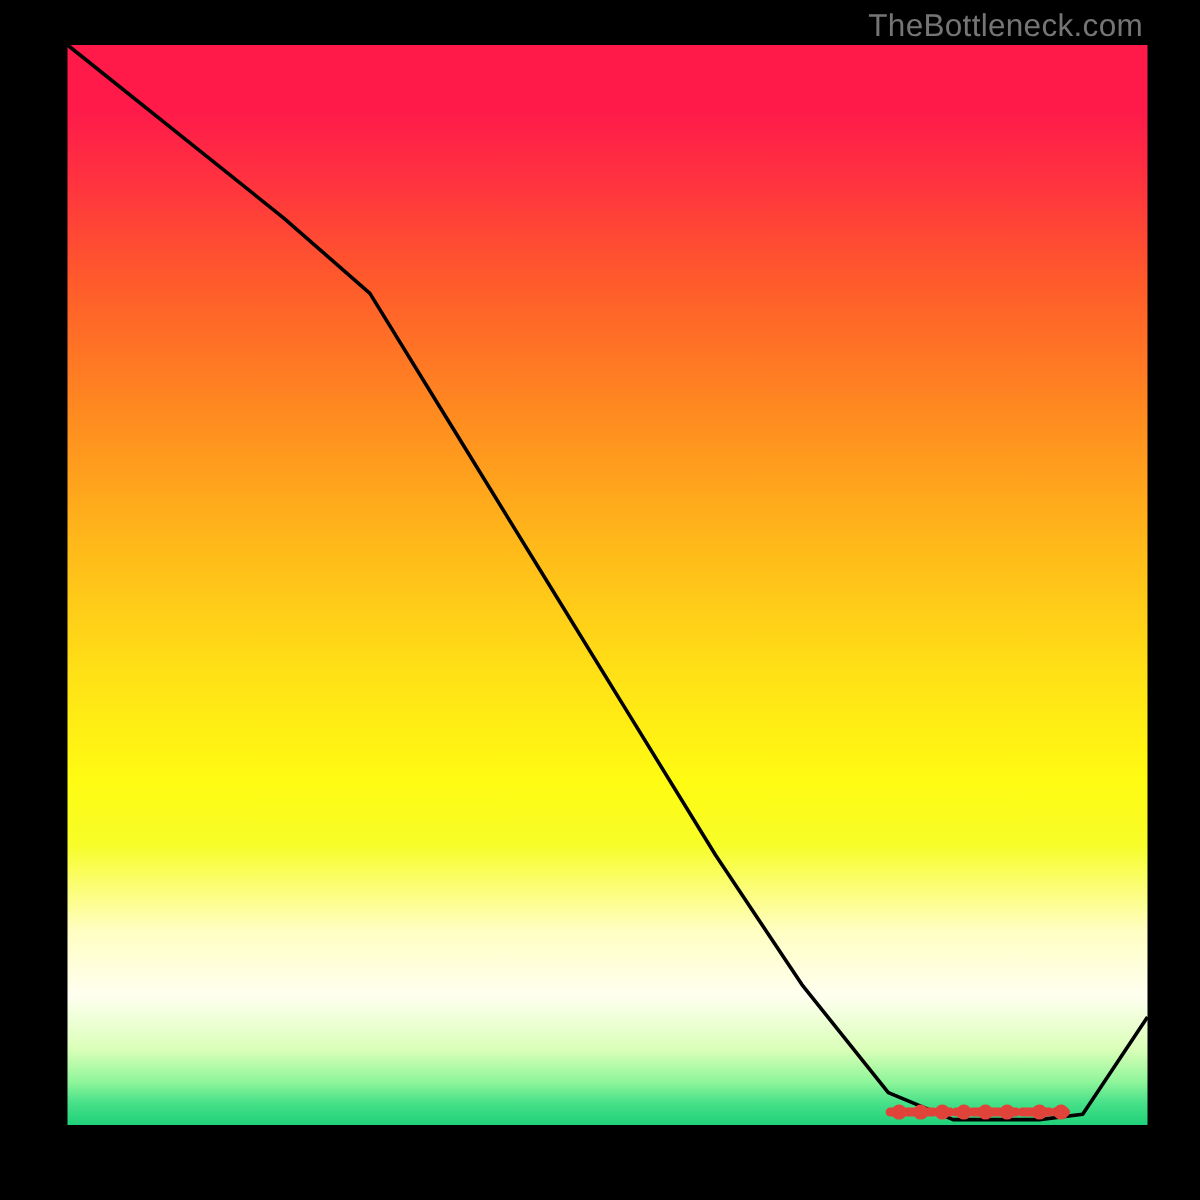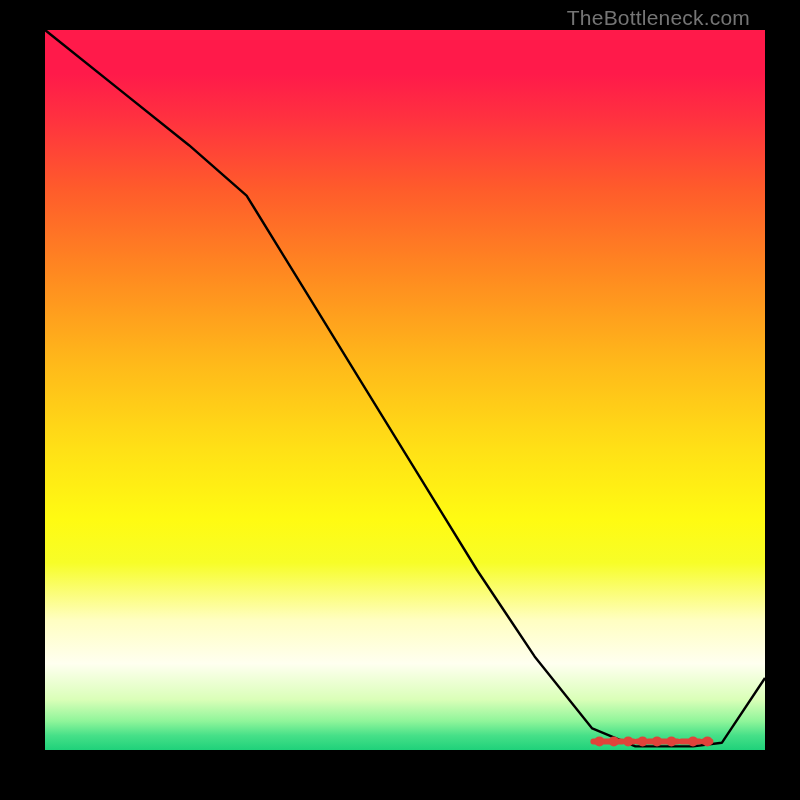--- a/index.html
+++ b/index.html
@@ -36,21 +36,21 @@
       #fffff0 88%,
       #daffb8 93%,
       #8ff59a 96%,
       #46e088 98%,
       #1fd17a 100%
     );
   }
   .watermark {
     position: absolute;
     top: 6px;
-    right: 50px;
+    right: 38px;
     color: #757575;
     font-size: 21px;
     font-weight: 400;
     letter-spacing: 0.2px;
   }
   svg.overlay {
     position: absolute;
     left: 0;
     top: 0;
   }

